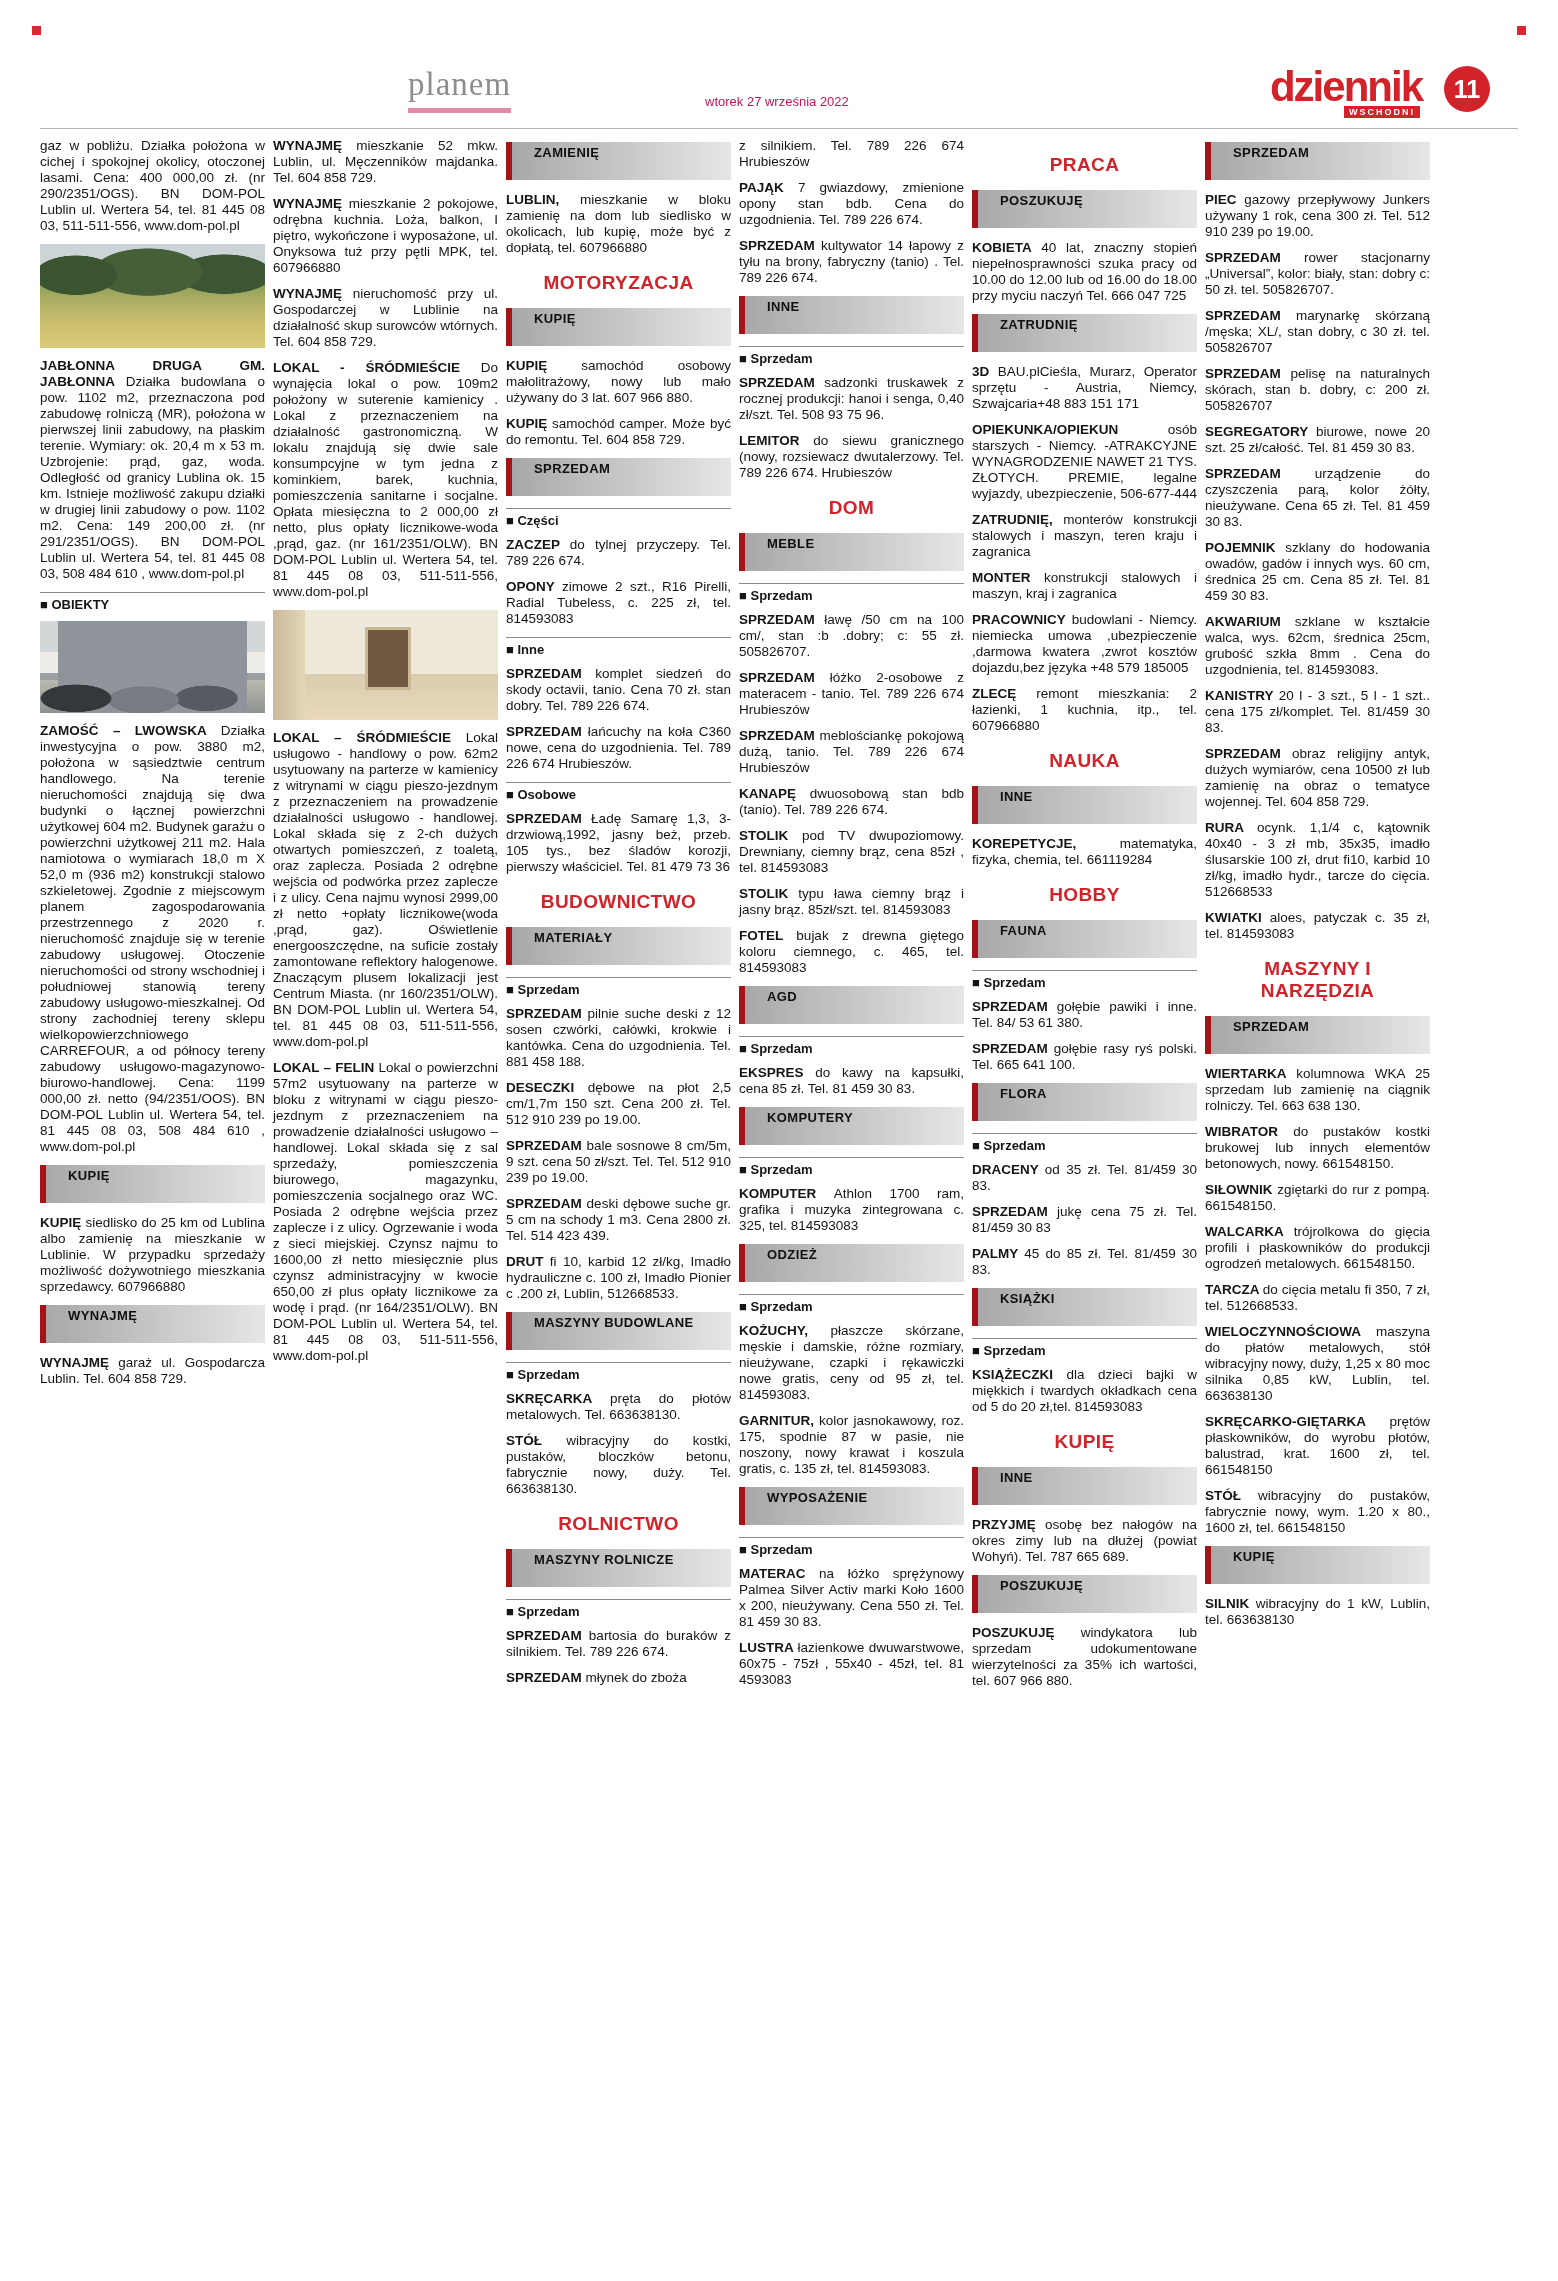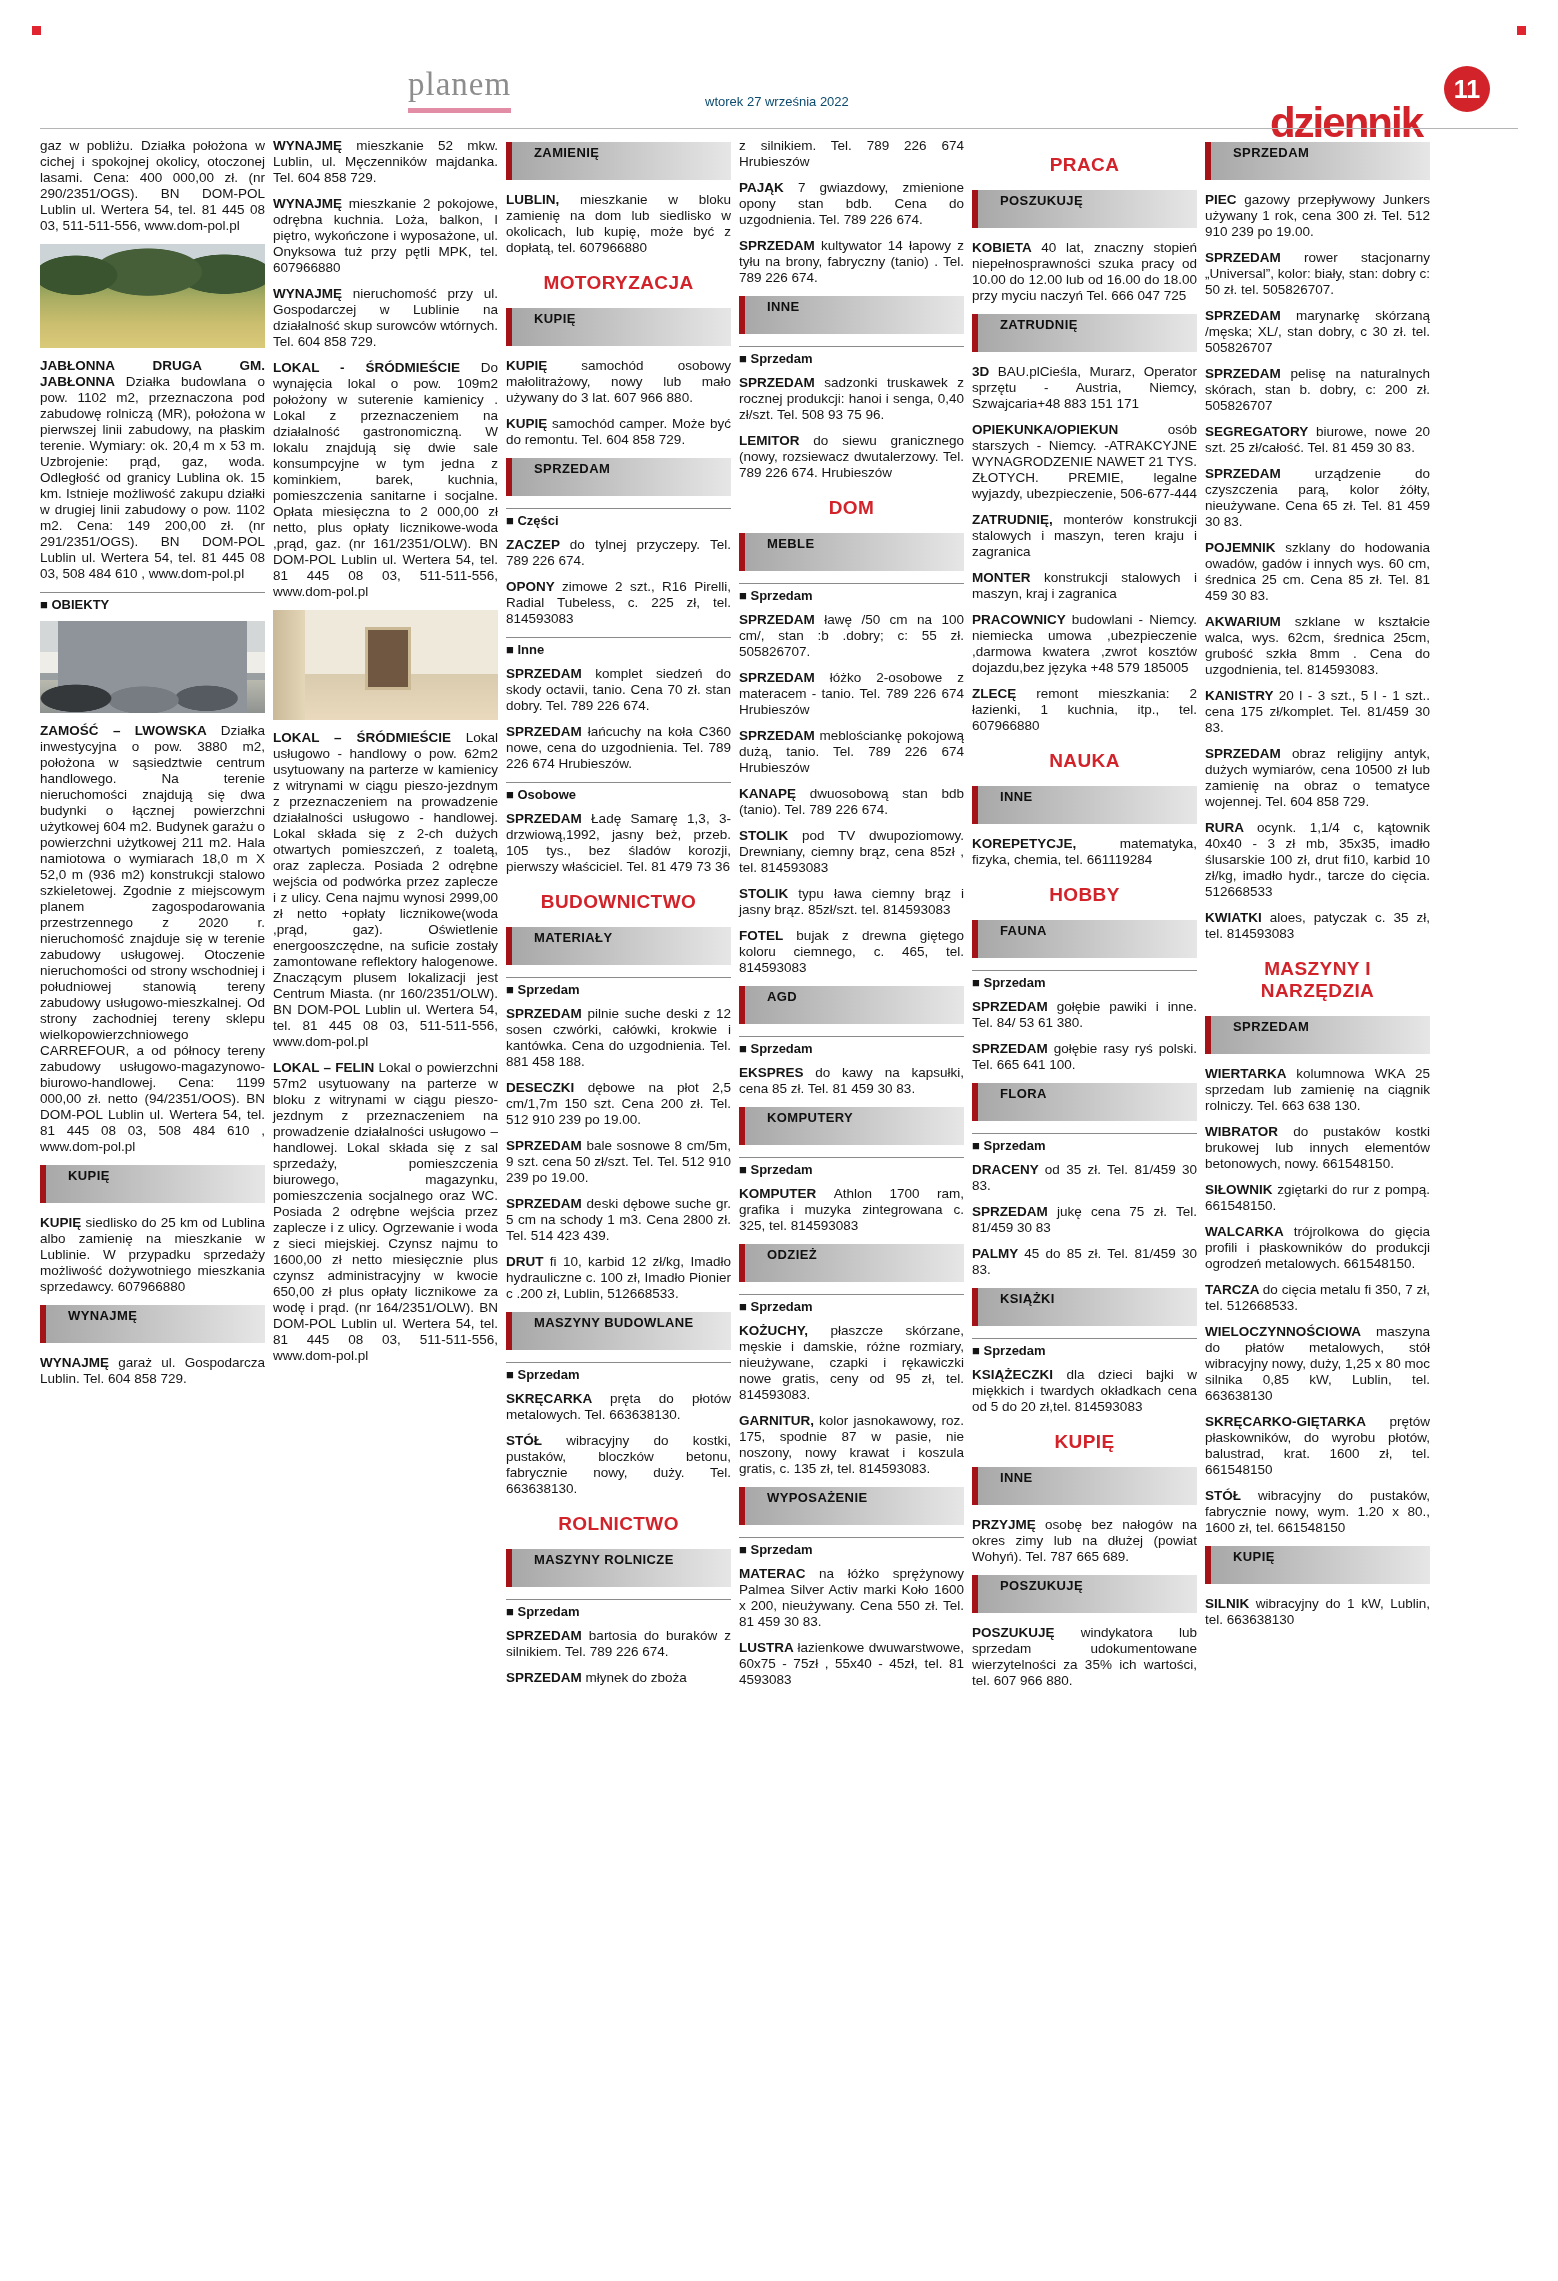--- a/index.html
+++ b/index.html
@@ -16,22 +16,22 @@
   .trim-left { left:32px; }
   .trim-right { right:32px; }
 
   
   .masthead { position:absolute; top:64px; left:40px; right:40px; height:62px; }
   .oferta {
     position:absolute; left:368px; top:2px;
     font-family:"Liberation Serif", serif; font-size:33px; color:#8d8d8d;
     letter-spacing:1px; padding-bottom:5px; border-bottom:5px solid #e38ca6;
   }
-  .date { position:absolute; left:665px; top:30px; font-size:13px; color:#0c4a6e; }
-  .logo { position:absolute; right:96px; top:0; height:52px;margin-top:36px; }
+  .date { position:absolute; left:665px; top:30px; font-size:13px; color:#be185d; }
+  .logo { position:absolute; right:96px; top:0; height:52px; }
   .logo .logo-main {
     color:#d2232a; font-size:42px; font-weight:bold; letter-spacing:-2px; line-height:46px;
   }
   .logo .logo-sub {
     position:absolute; right:2px; bottom:-2px; background:#d2232a; color:#fff;
     font-size:9px; font-weight:bold; letter-spacing:2px; padding:1px 5px;
   }
   .pageno {
     position:absolute; right:28px; top:2px; width:46px; height:46px; border-radius:50%;
     background:#d2232a; color:#fff; font-size:25px; font-weight:bold;

